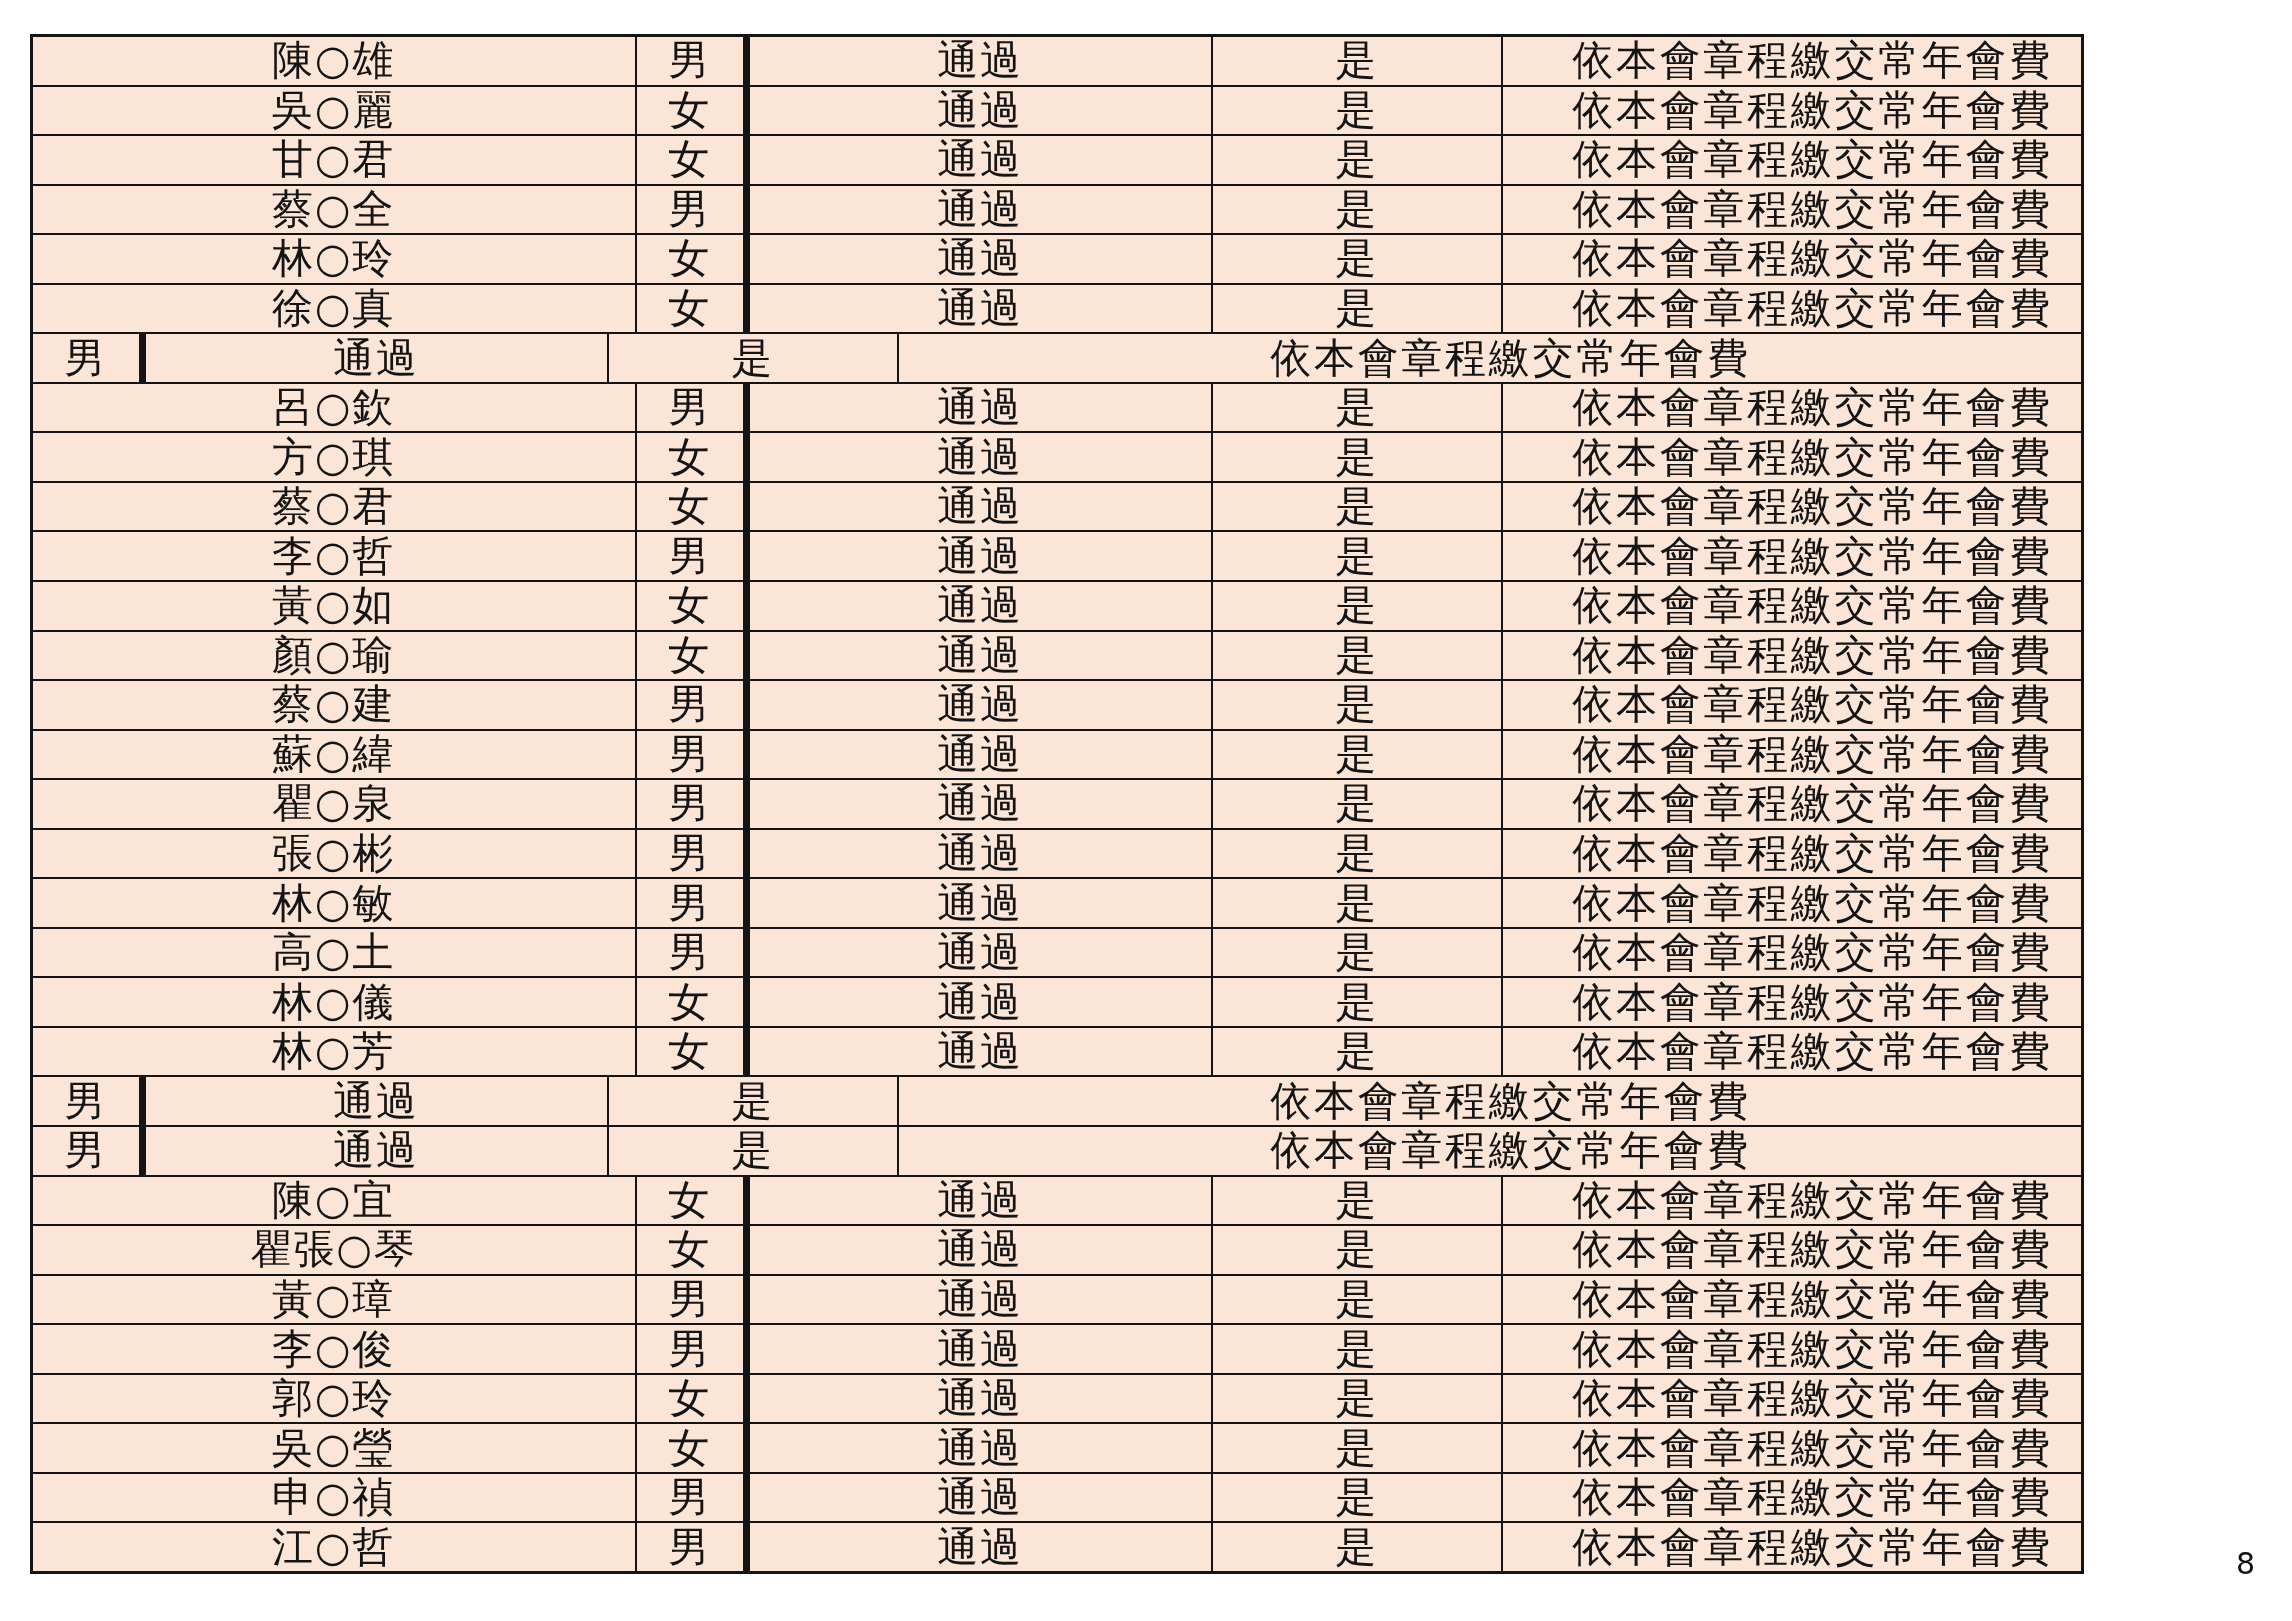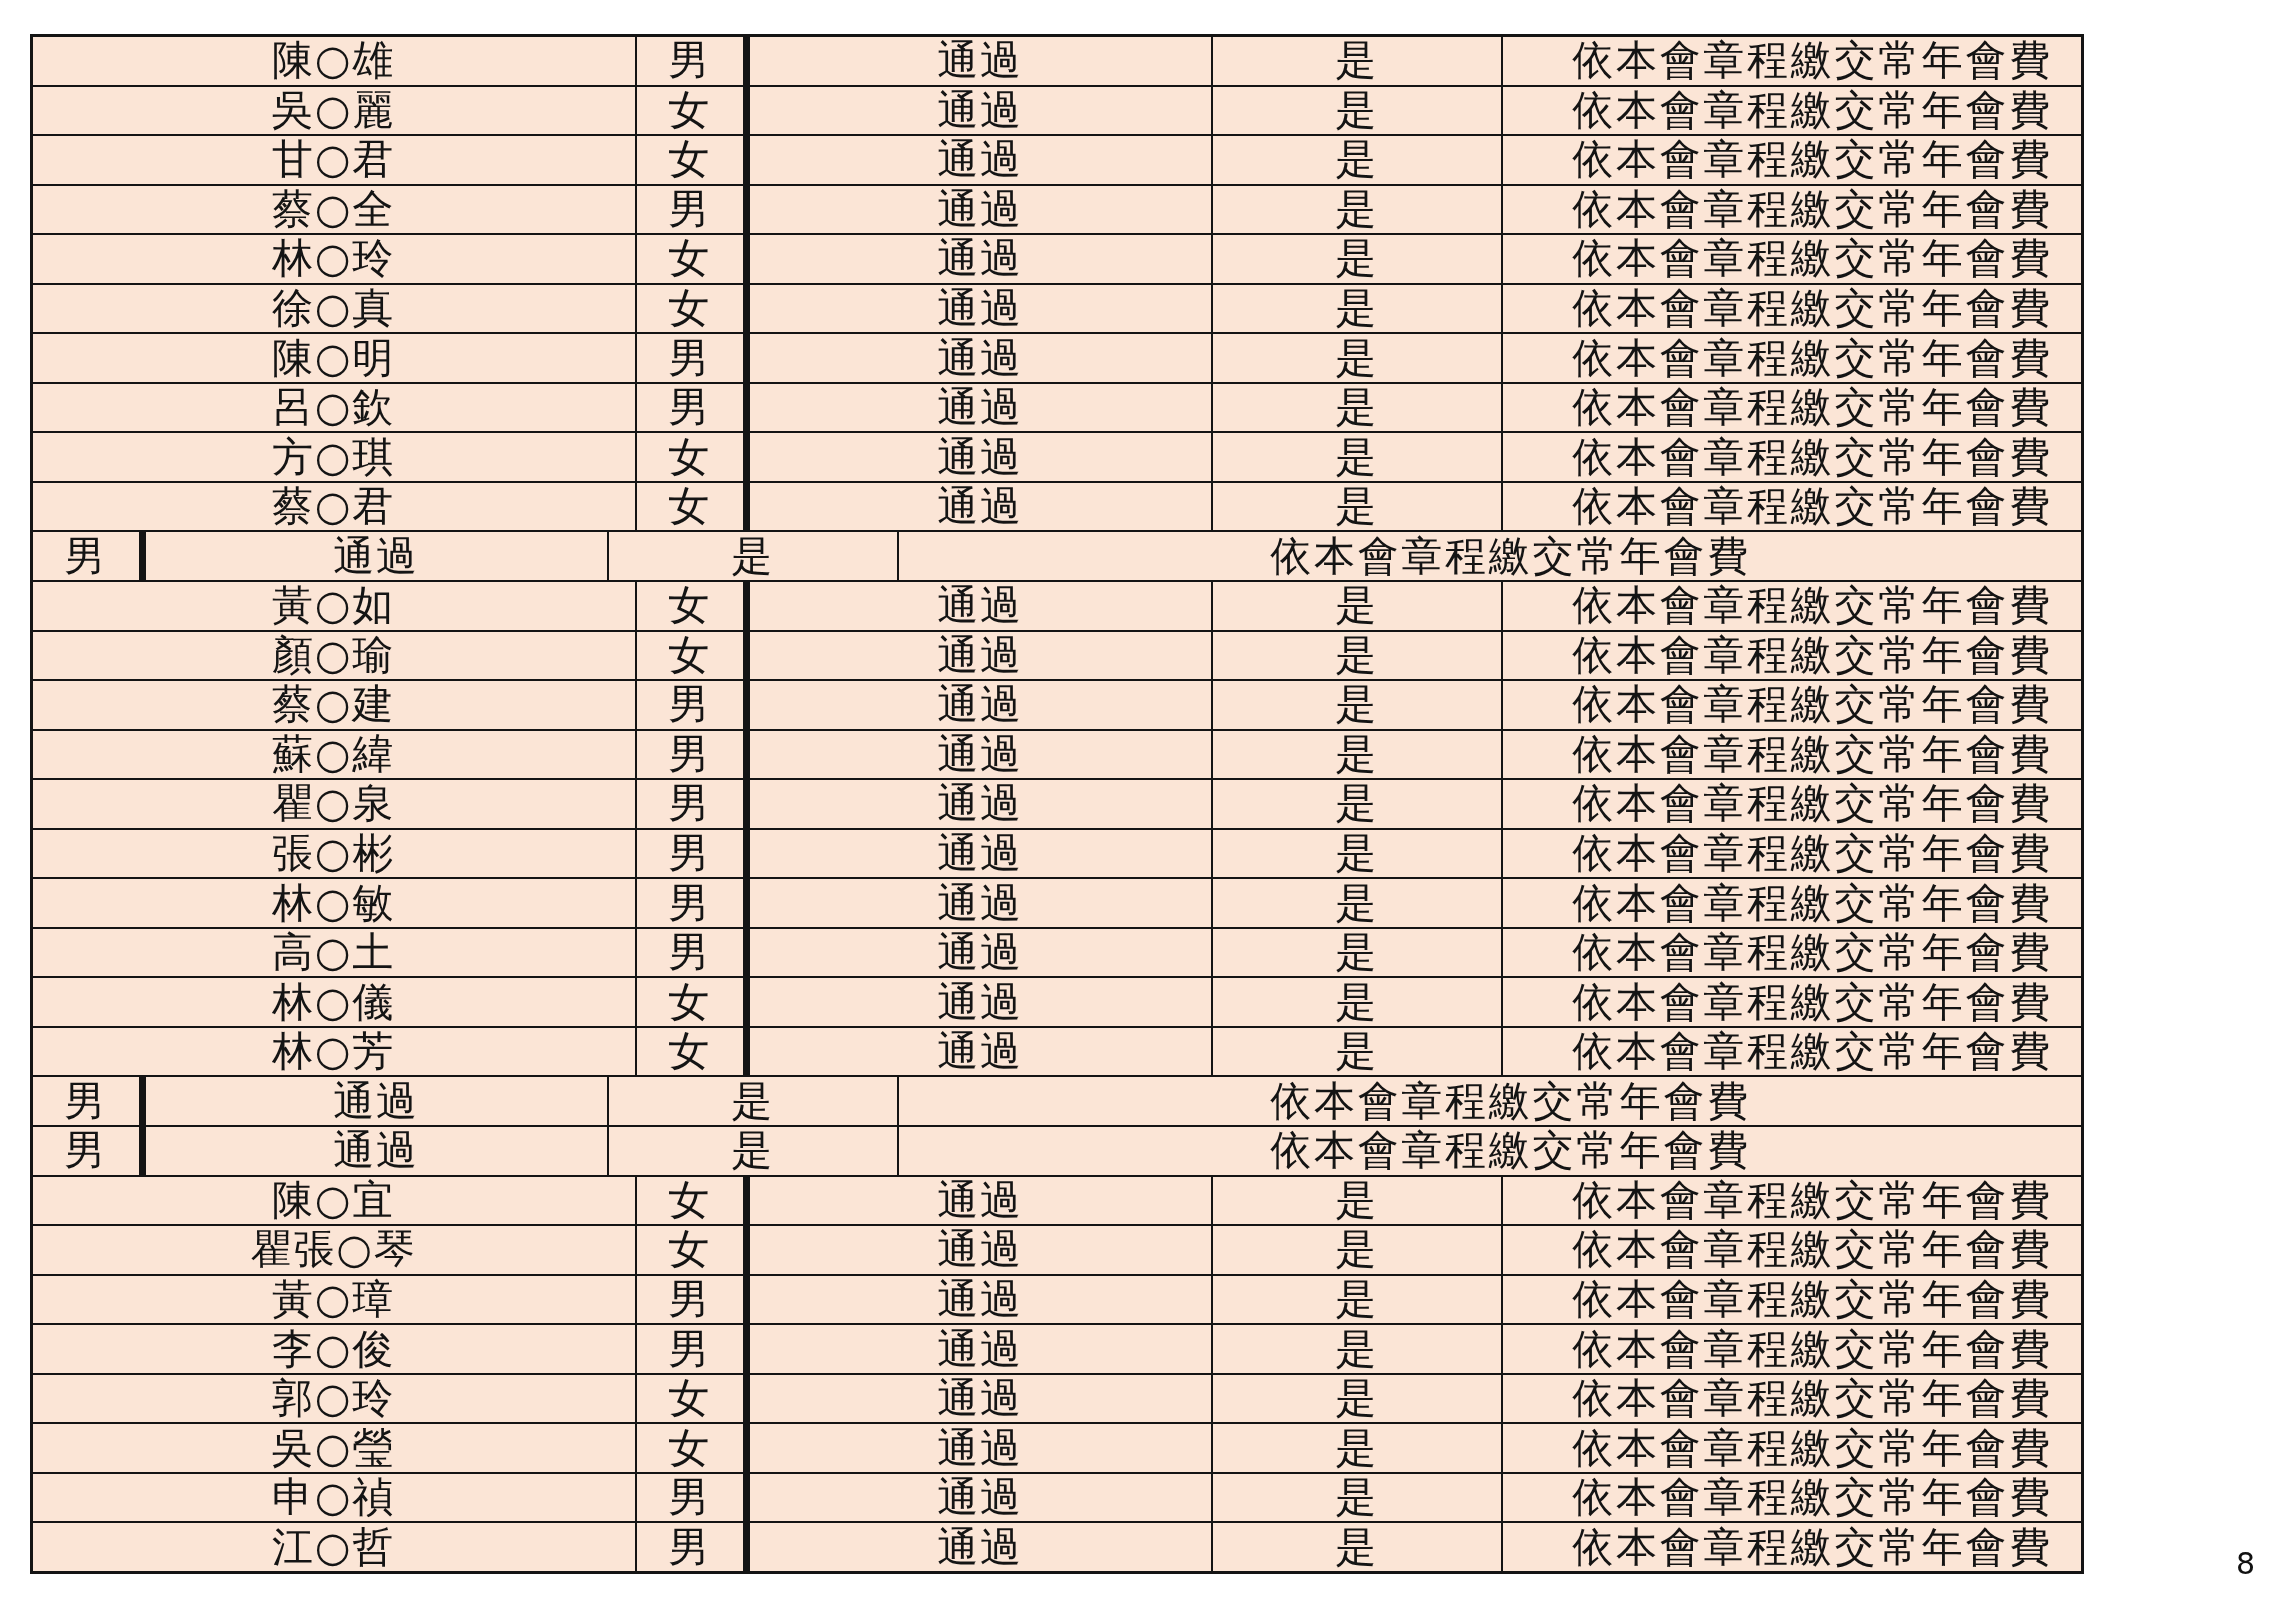--- a/index.html
+++ b/index.html
@@ -124,21 +124,20 @@
   <div class="trow">
     <div class="cell name">徐○真</div>
     <div class="cell gender">女</div>
     <div class="cell strip"></div>
     <div class="cell result">通過</div>
     <div class="cell fee">是</div>
     <div class="cell note">依本會章程繳交常年會費</div>
   </div>
 
   <div class="trow">
-    <div class="cell name">陳○明</div>
     <div class="cell gender">男</div>
     <div class="cell strip"></div>
     <div class="cell result">通過</div>
     <div class="cell fee">是</div>
     <div class="cell note">依本會章程繳交常年會費</div>
   </div>
 
   <div class="trow">
     <div class="cell name">呂○欽</div>
     <div class="cell gender">男</div>
@@ -164,20 +163,21 @@
     <div class="cell gender">女</div>
     <div class="cell strip">
         <span class="strip-mark"></span>
       </div>
     <div class="cell result">通過</div>
     <div class="cell fee">是</div>
     <div class="cell note">依本會章程繳交常年會費</div>
   </div>
 
   <div class="trow">
+    <div class="cell name">李○哲</div>
     <div class="cell gender">男</div>
     <div class="cell strip"></div>
     <div class="cell result">通過</div>
     <div class="cell fee">是</div>
     <div class="cell note">依本會章程繳交常年會費</div>
   </div>
 
   <div class="trow">
     <div class="cell name">黃○如</div>
     <div class="cell gender">女</div>

